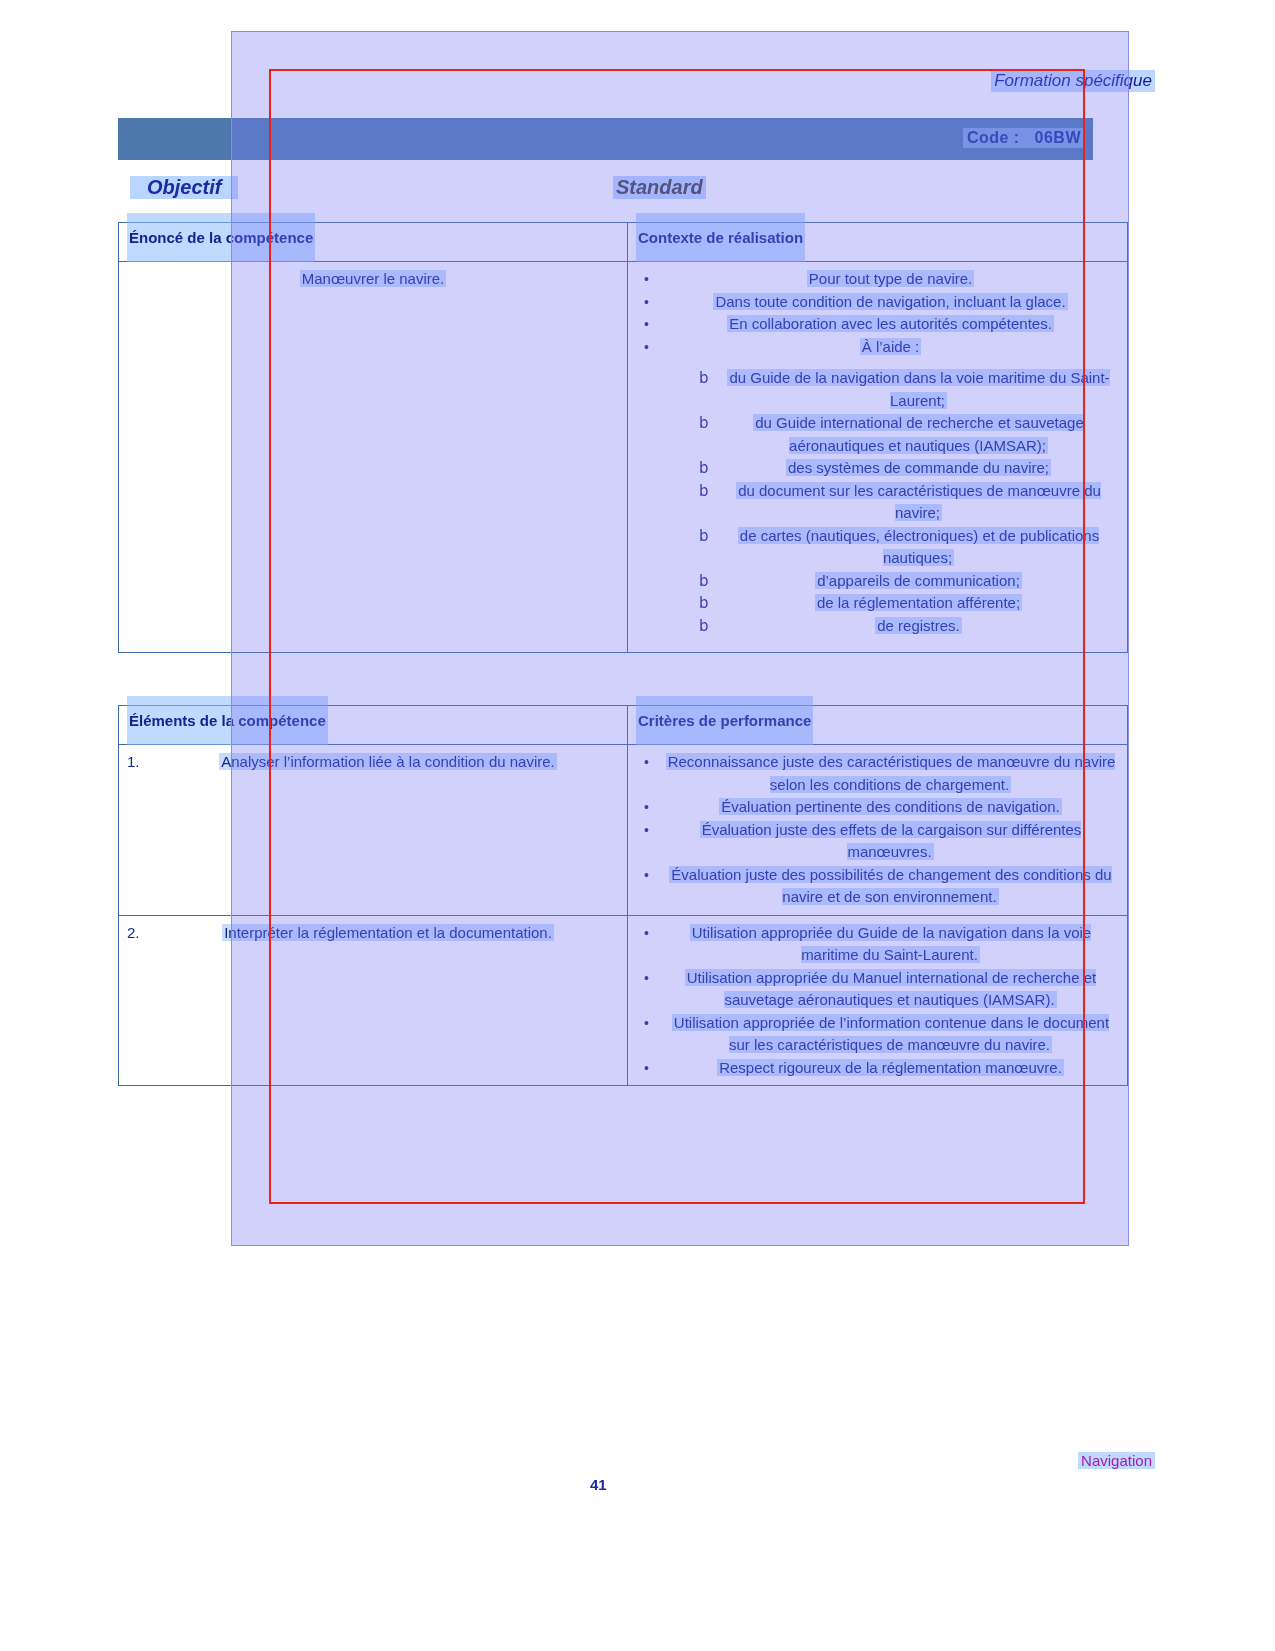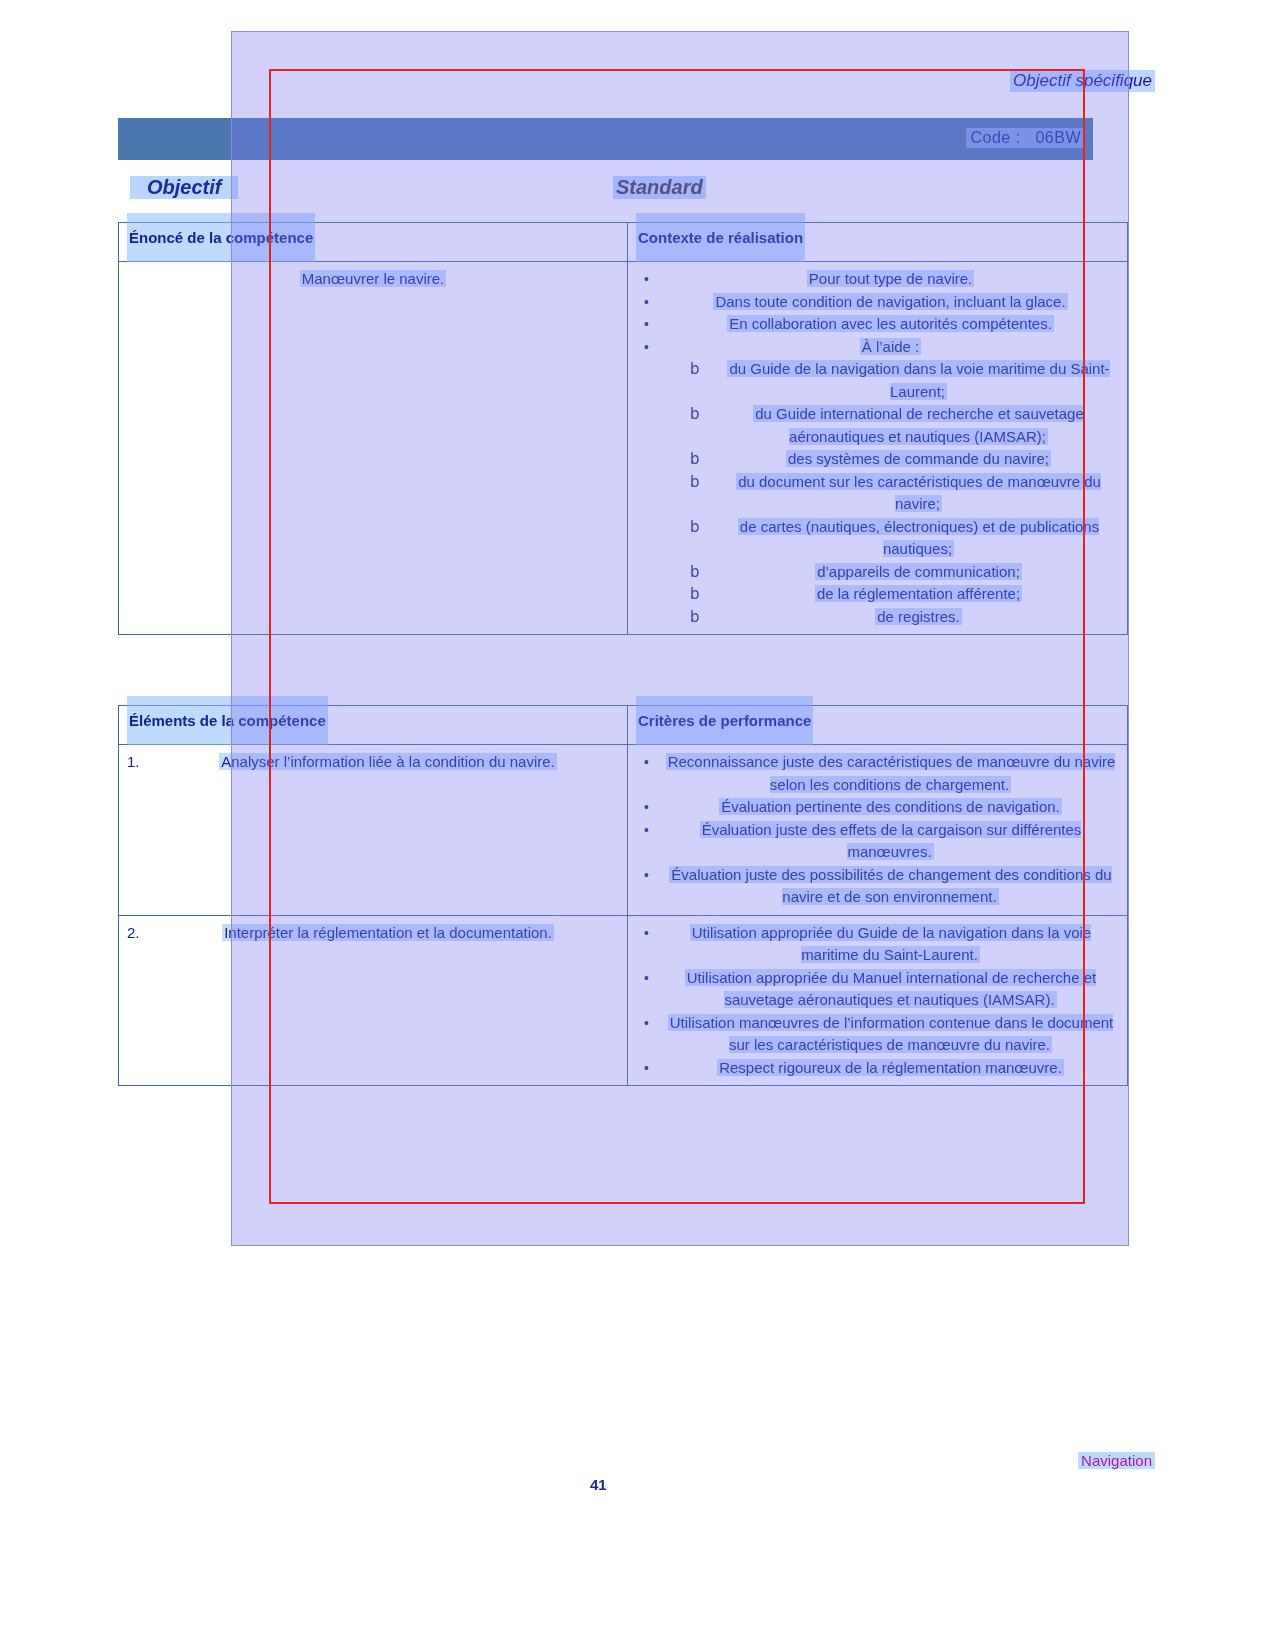--- a/index.html
+++ b/index.html
@@ -70,21 +70,21 @@
     top: 118px;
     width: 975px;
     height: 42px;
     background: #4d78ad;
   }
   .code-bar .code-text {
     position: absolute;
     right: 8px;
     top: 10px;
     font-size: 16px;
-    font-weight: normal;
+    font-weight: bold;
     color: #18309c;
     background: rgba(150,190,255,0.6);
     padding: 1px 4px;
     letter-spacing: 0.5px;
     text-align: center;
   }
 
   .obj-std-row {
     position: absolute;
     left: 118px;
@@ -160,21 +160,21 @@
   ul.bul > li::before {
     content: "•";
     position: absolute;
     left: 8px;
     top: 0;
     color: #14238f;
     font-size: 14px;
   }
   ul.sub {
     list-style: none;
-    margin: 0;
+    margin: 9px;
     padding: 0 0 0 26px;
   }
   ul.sub > li {
     position: relative;
     padding-left: 30px;
   }
   ul.sub > li::before {
     content: "\01F5F6";
     content: "b";
     position: absolute;
@@ -218,21 +218,21 @@
     font-size: 15px;
     color: #1a29a0;
     font-weight: bold;
   }
 </style>
 </head>
 <body>
 
 <div class="doc">
 
-  <div class="header-right">Objectif spécifique</div>
+  <div class="header-right">Formation spécifique</div>
 
   <div class="code-bar">
     <div class="code-text">
       <span>Code :</span>
       &nbsp;&nbsp;<span>06BW</span>
     </div>
   </div>
 
   <div class="obj-std-row">
     <div class="obj">Objectif</div>
@@ -305,21 +305,21 @@
           <li>
             <span class="numlbl">2.</span>
             <span class="txt">Interpréter la réglementation et la documentation.</span>
           </li>
         </ol>
       </td>
       <td class="col-right body-cell pad-cell">
         <ul class="bul">
           <li><span class="txt">Utilisation appropriée du Guide de la navigation dans la voie maritime du Saint-Laurent.</span></li>
           <li><span class="txt">Utilisation appropriée du Manuel international de recherche et sauvetage aéronautiques et nautiques (IAMSAR).</span></li>
-          <li><span class="txt">Utilisation manœuvres de l’information contenue dans le document sur les caractéristiques de manœuvre du navire.</span></li>
+          <li><span class="txt">Utilisation appropriée de l’information contenue dans le document sur les caractéristiques de manœuvre du navire.</span></li>
           <li><span class="txt">Respect rigoureux de la réglementation manœuvre.</span></li>
         </ul>
       </td>
     </tr>
   </tbody>
     </table>
 
   <div class="footer-right">Navigation</div>
   <div class="page-num">41</div>
 </div>

